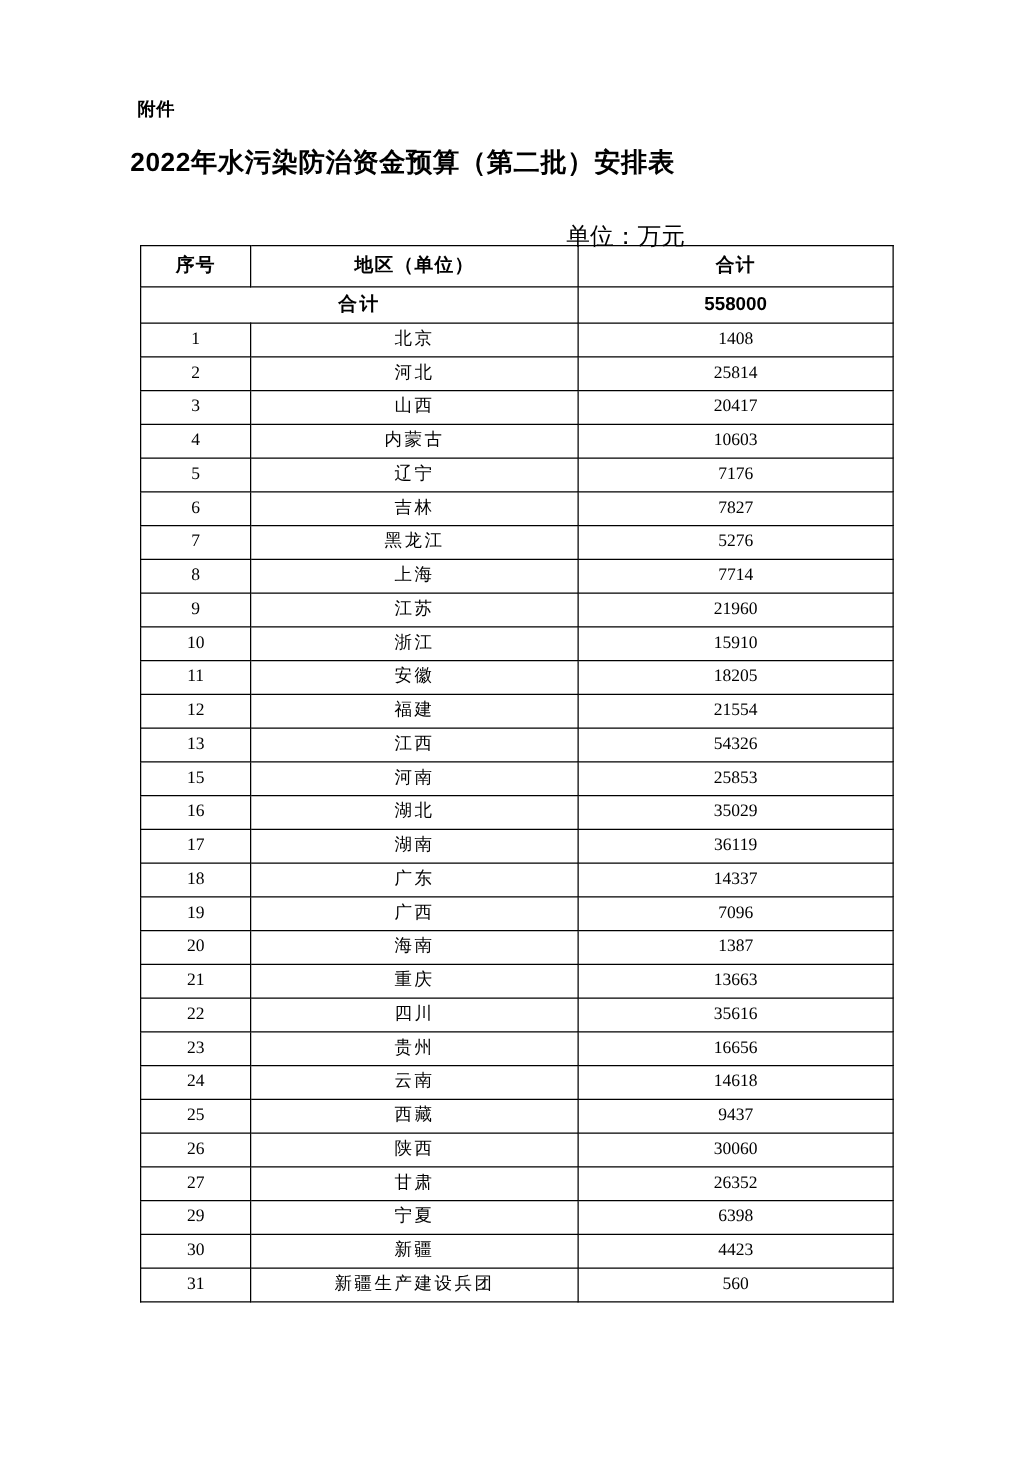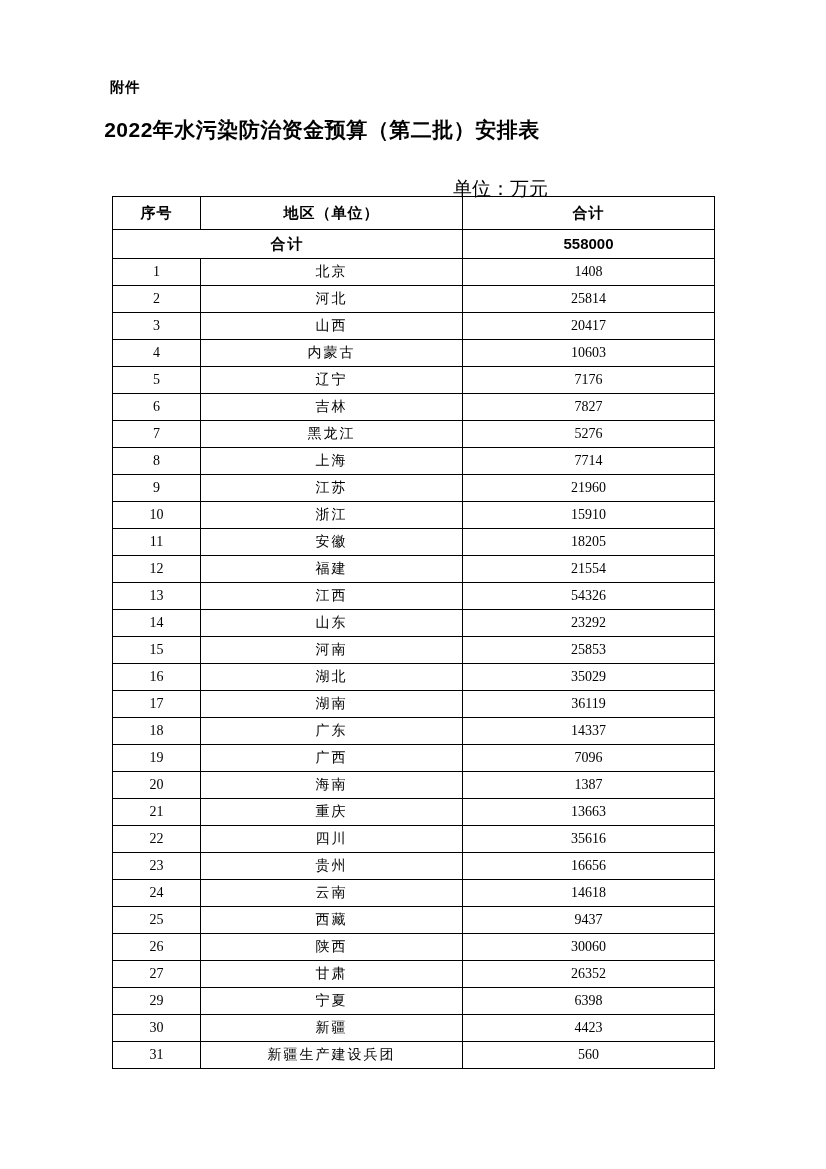--- a/index.html
+++ b/index.html
@@ -177,25 +177,20 @@
           <td>12</td>
           <td class="region-cell">福建</td>
           <td>21554</td>
         </tr>
         <tr>
           <td>13</td>
           <td class="region-cell">江西</td>
           <td>54326</td>
         </tr>
         <tr>
-          <td>14</td>
-          <td class="region-cell">山东</td>
-          <td>23292</td>
-        </tr>
-        <tr>
           <td>15</td>
           <td class="region-cell">河南</td>
           <td>25853</td>
         </tr>
         <tr>
           <td>16</td>
           <td class="region-cell">湖北</td>
           <td>35029</td>
         </tr>
         <tr>

